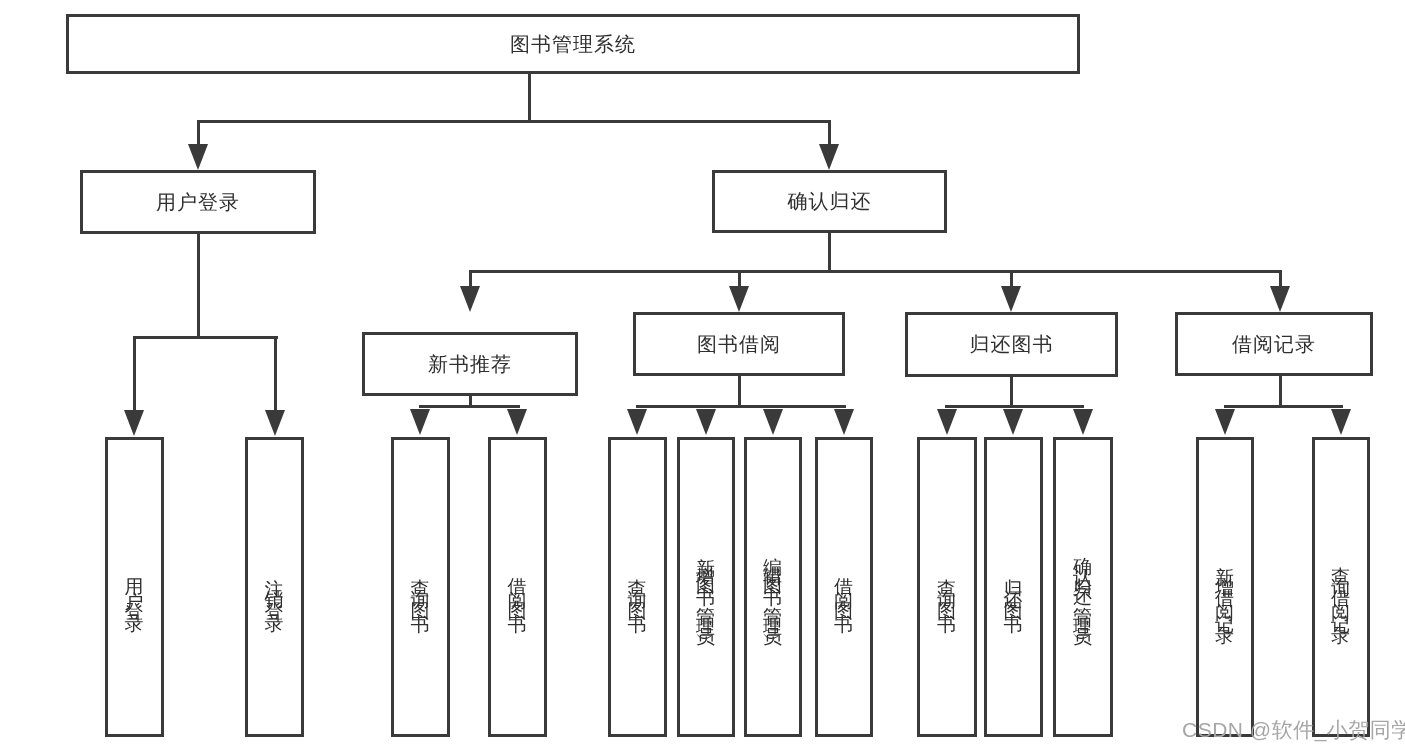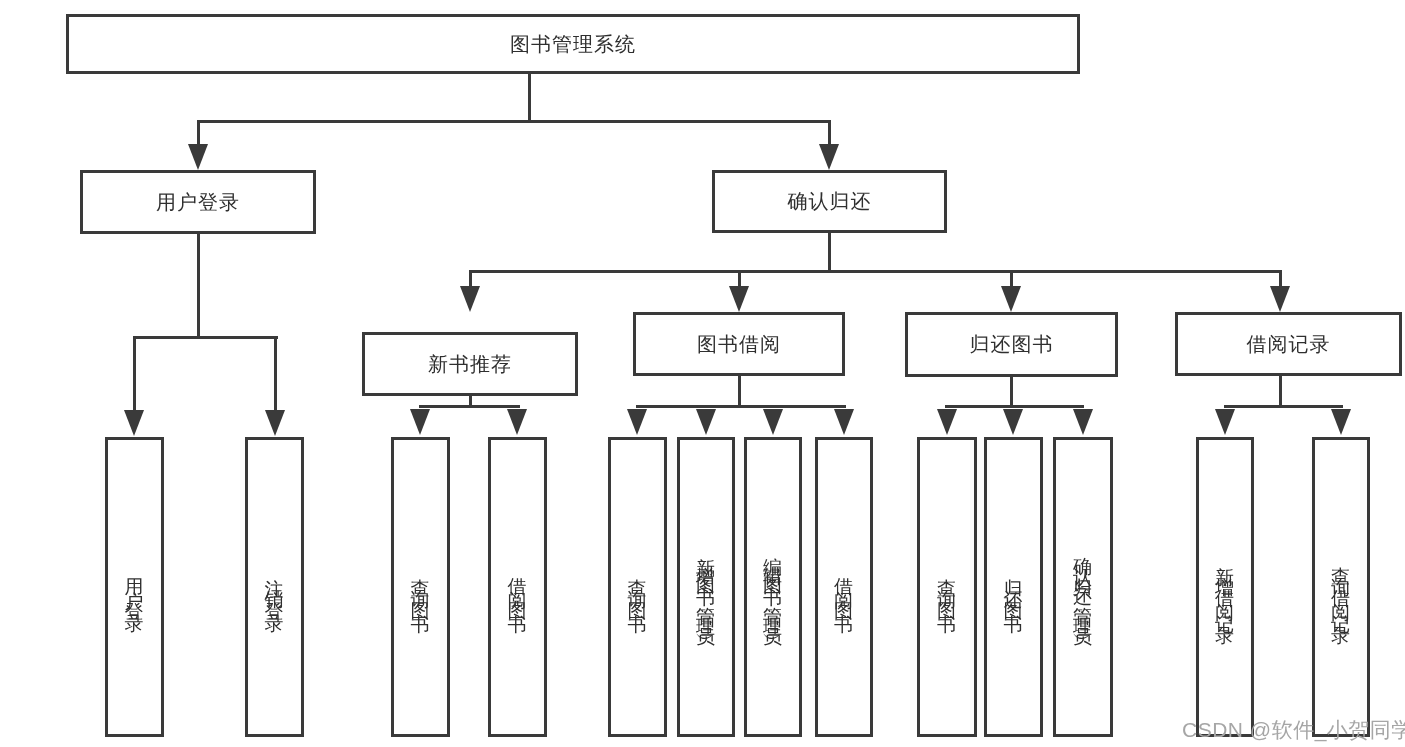--- a/index.html
+++ b/index.html
@@ -132,21 +132,21 @@
 
   <div class="box" style="left:362px; top:332px; width:216px; height:64px;">
     <span>新书推荐</span>
   </div>
   <div class="box" style="left:633px; top:312px; width:212px; height:64px;align-items:center;">
     <span>图书借阅</span>
   </div>
   <div class="box" style="left:905px; top:312px; width:213px; height:65px;">
     <span>归还图书</span>
   </div>
-  <div class="box" style="left:1175px; top:312px; width:227px; height:64px;">
+  <div class="box" style="left:1175px; top:312px; width:198px; height:64px;">
     <span>借阅记录</span>
   </div>
 
   <div class="vbox" style="left:105px; top:437px; width:59px; height:300px;">
     <span>用户登录</span>
   </div>
   <div class="vbox" style="left:245px; top:437px; width:59px; height:300px;">
     <span>注销登录</span>
   </div>
 

